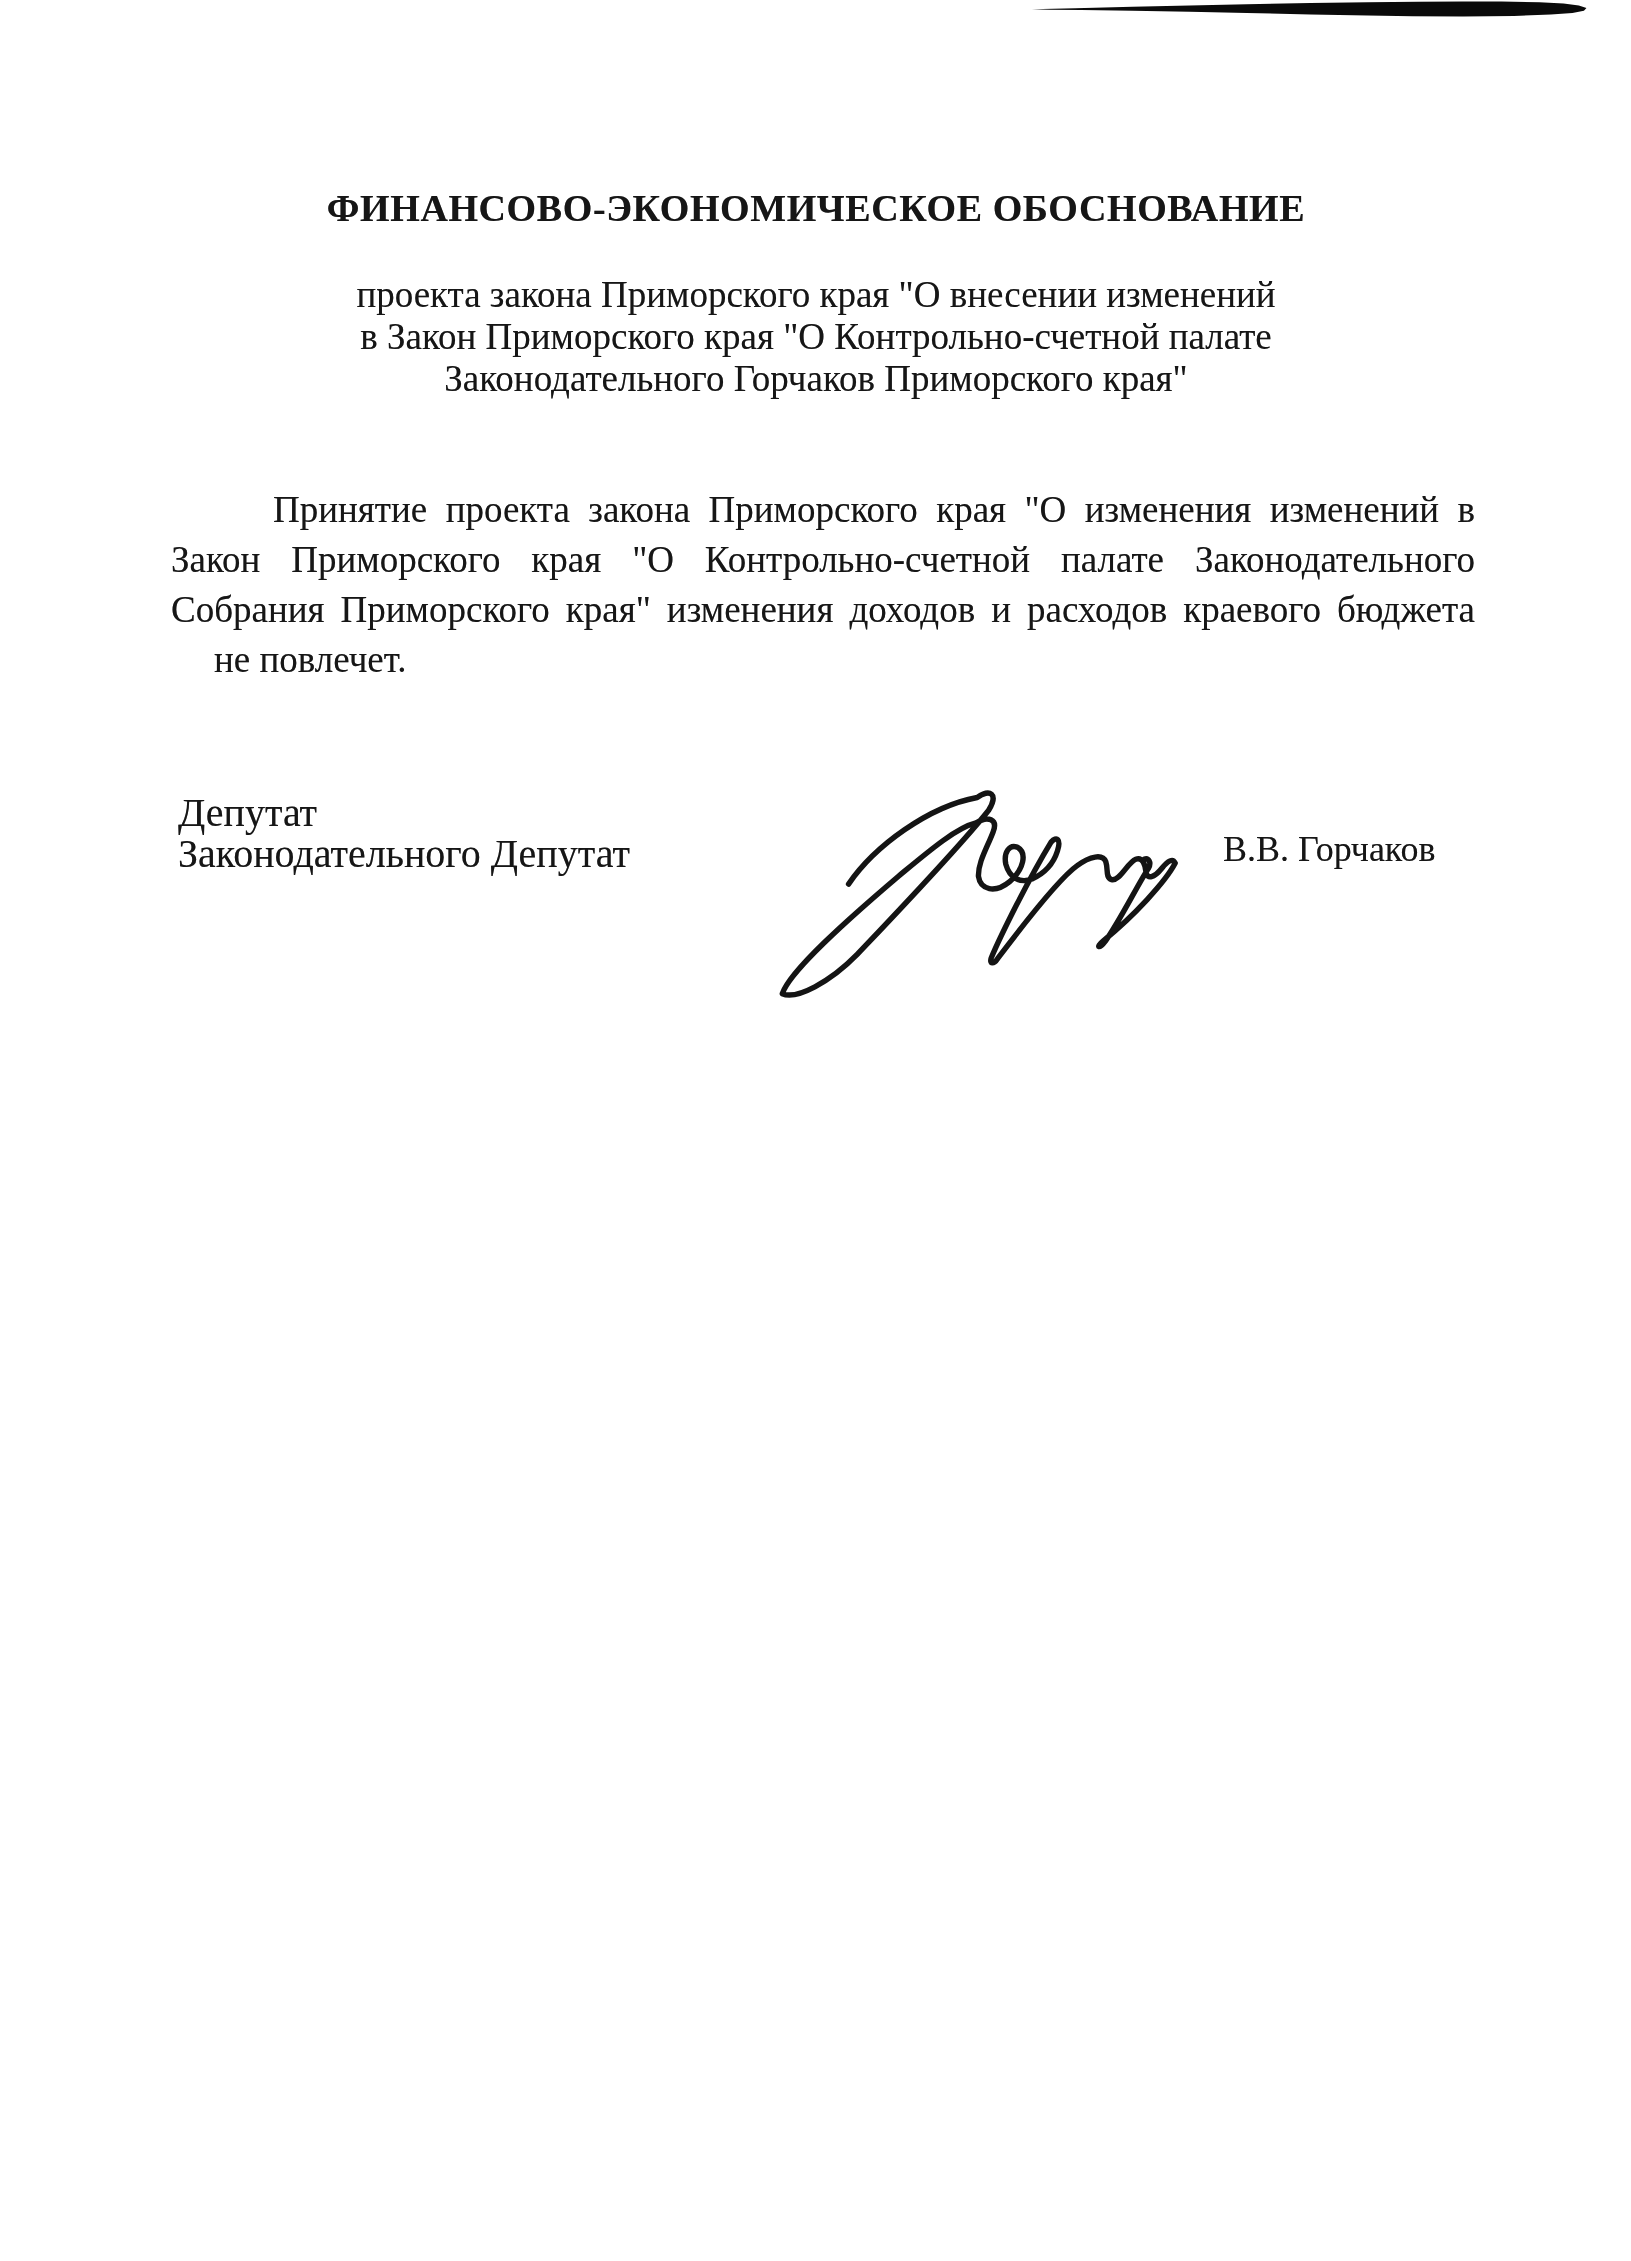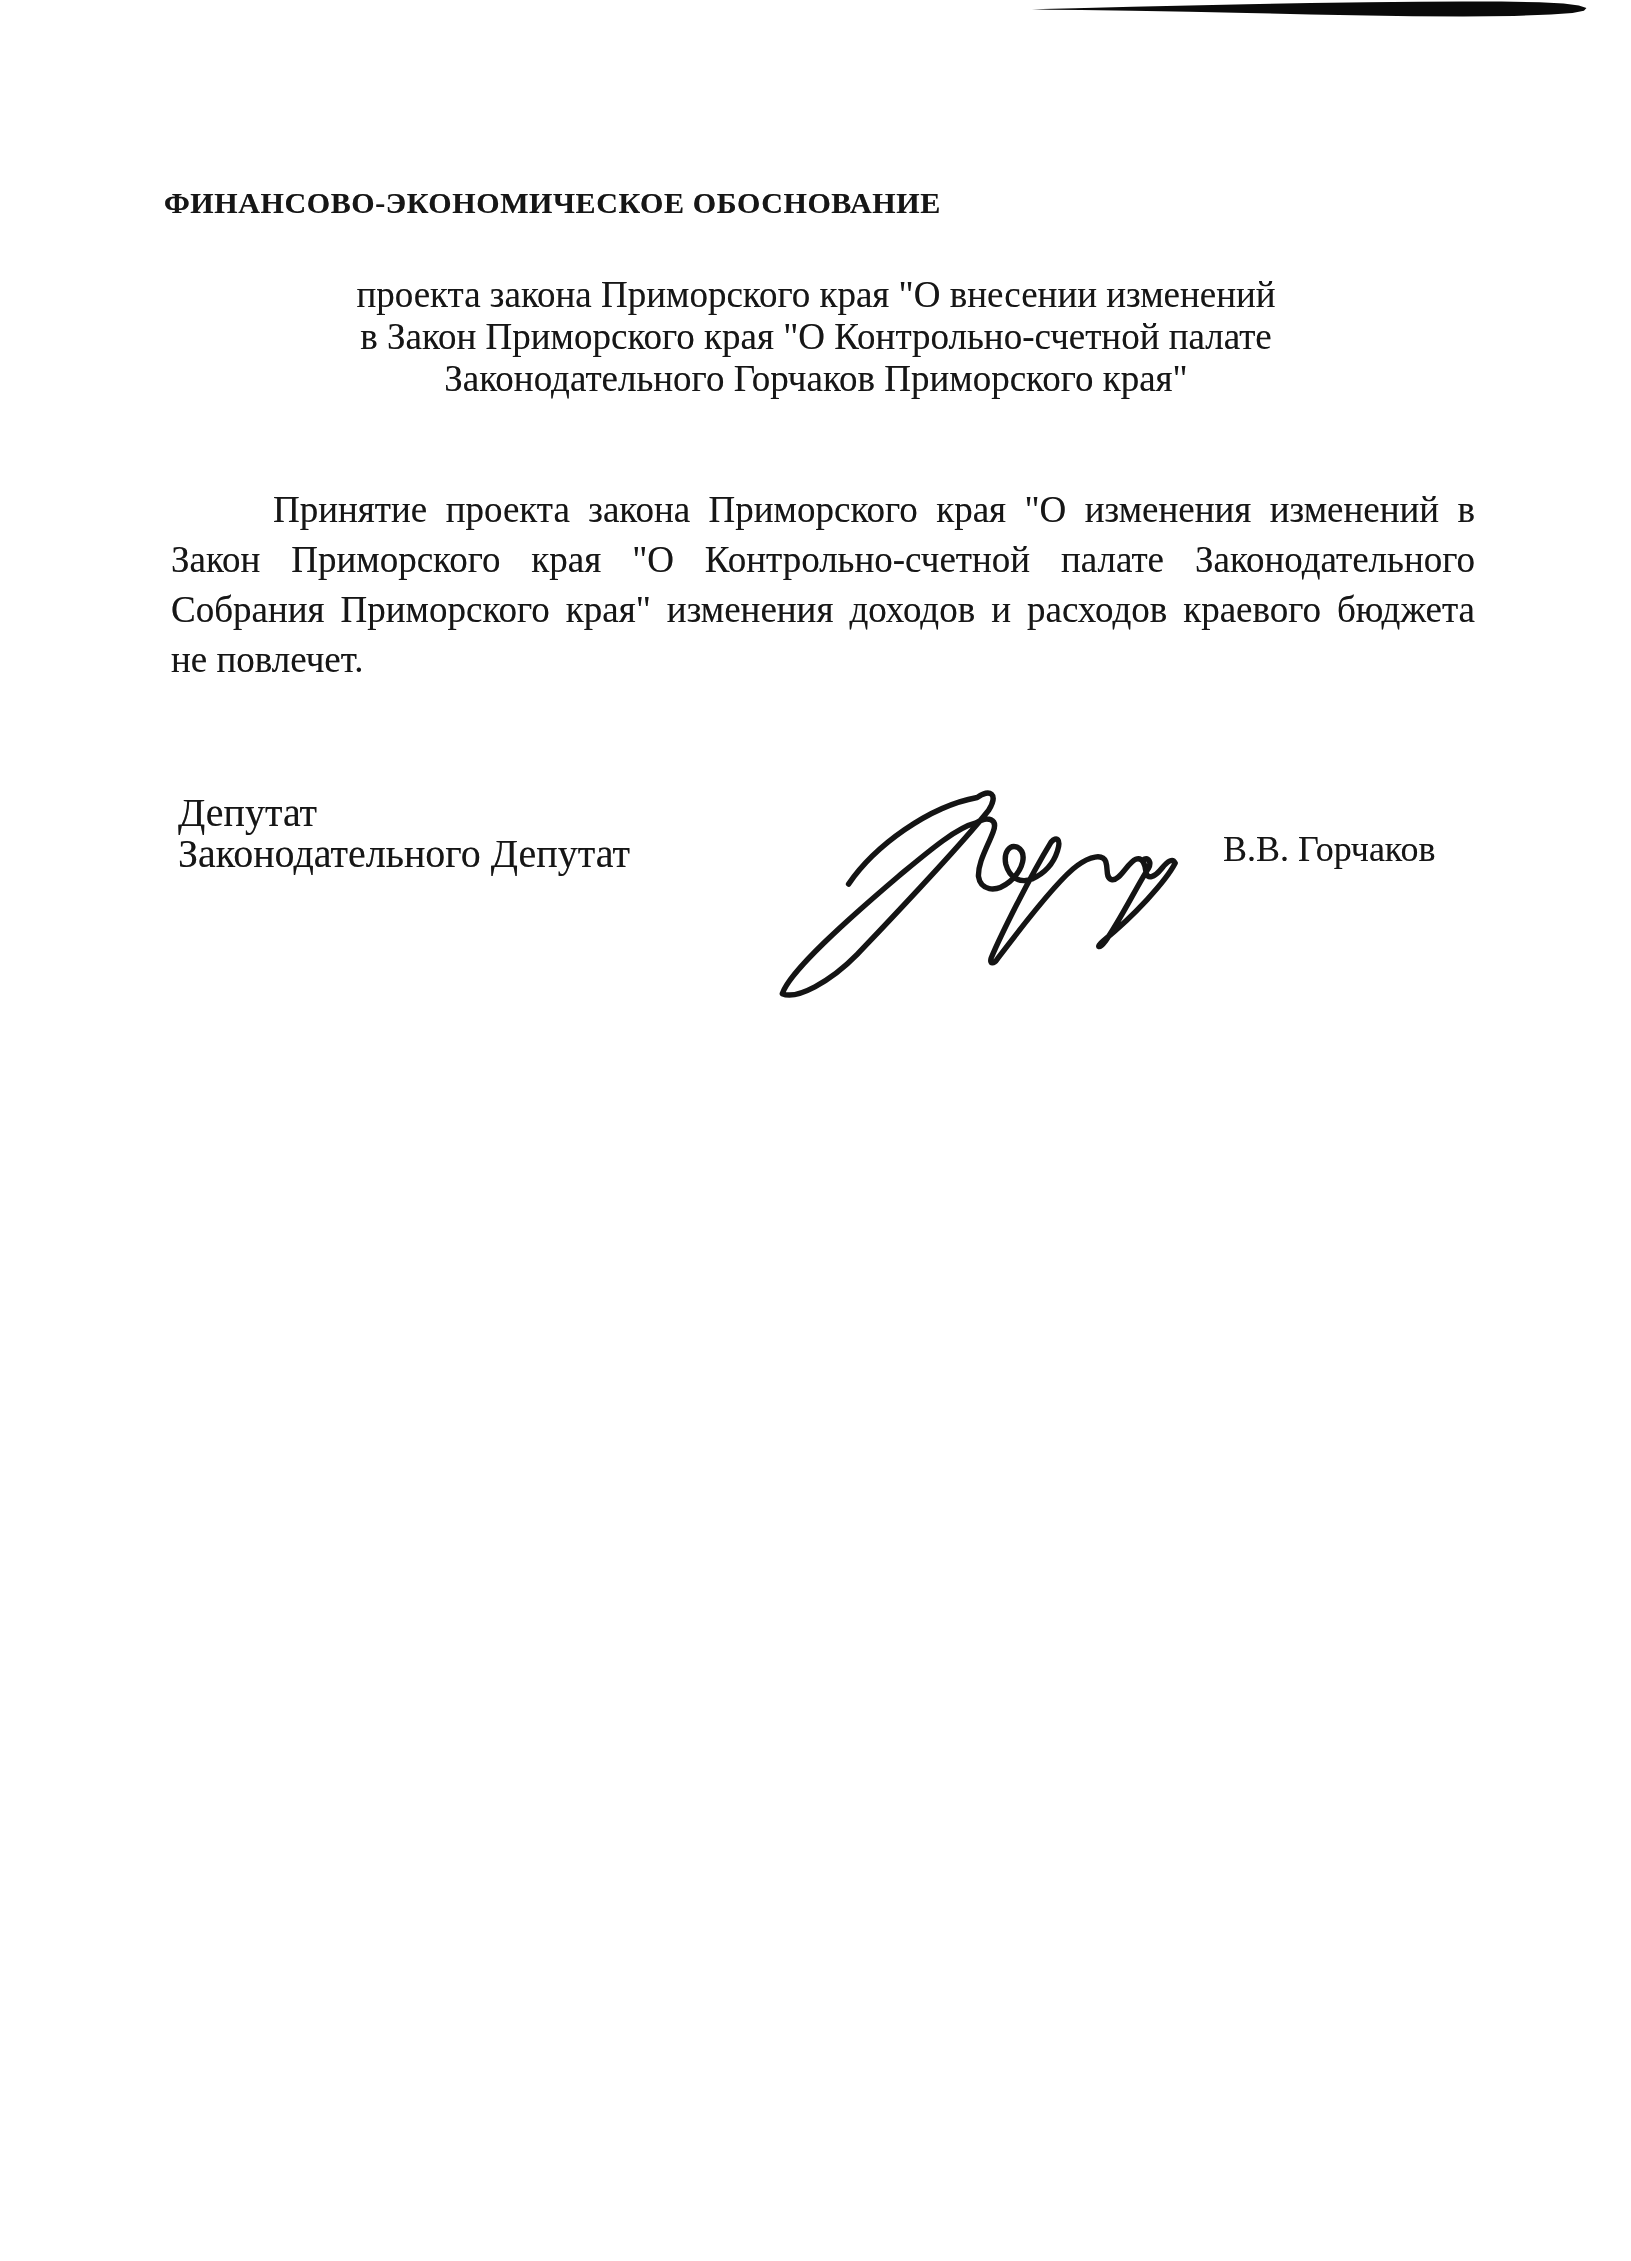--- a/index.html
+++ b/index.html
@@ -21,22 +21,22 @@
     left: 1018px;
     top: 0;
     width: 585px;
     height: 21.6px;
   }
   .doc-title {
     position: absolute;
     top: 186px;
     left: 164px;
     width: 1304px;
-    text-align: left;
-    font-size: 30px;
+    text-align: center;
+    font-size: 38px;
     font-weight: bold;
     letter-spacing: 0.6px;
     text-shadow: 0 0 0.6px rgba(20,20,20,0.5);
     white-space: nowrap;
   }
   .doc-subtitle {
     position: absolute;
     top: 274px;
     left: 164px;
     width: 1304px;
@@ -53,21 +53,21 @@
     width: 1304px;
     font-size: 37px;
     line-height: 50px;
     text-shadow: 0 0 0.6px rgba(20,20,20,0.45);
   }
   .bline {
     text-align: justify;
     text-align-last: justify;
   }
   .bline.first { padding-left: 102px; }
-  .bline.last  { text-align: center; text-align-last: left; }
+  .bline.last  { text-align: center; text-align-last: left; margin-left: 43px; }
   .sig-position {
     position: absolute;
     top: 792px;
     left: 178px;
     font-size: 40px;
     line-height: 41px;
     text-shadow: 0 0 0.6px rgba(20,20,20,0.45);
   }
   .sig-name {
     position: absolute;

